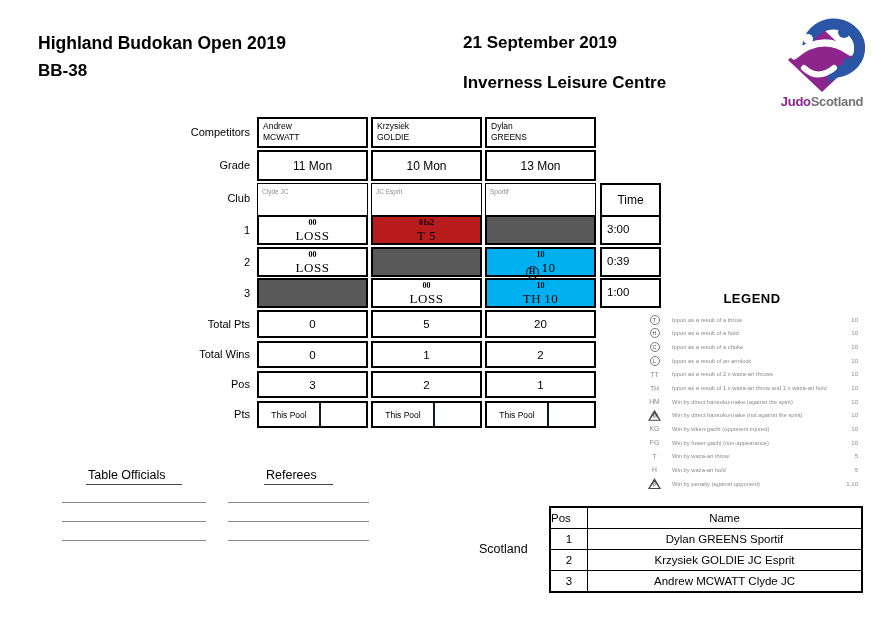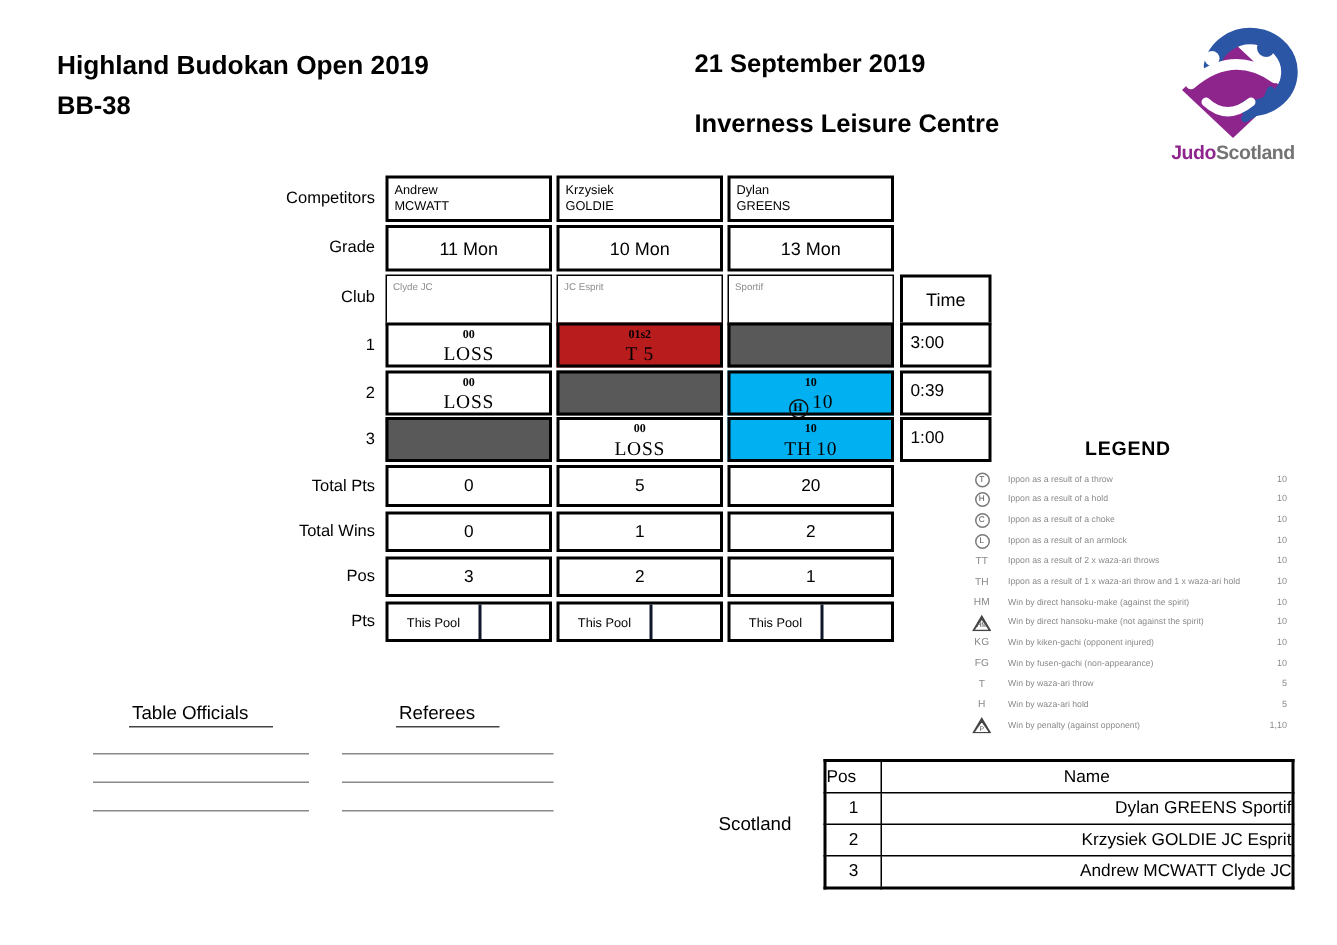--- a/index.html
+++ b/index.html
@@ -78,21 +78,21 @@
   
   .results-label { position:absolute; left:479px; top:542px; font-size:12.5px; }
   .results-table { position:absolute; left:549px; top:506px; border-collapse:collapse;
                    table-layout:fixed; width:314px; border:2px solid #000; }
   .results-table th, .results-table td { border:1px solid #000; height:20px; font-size:11.5px;
                    font-weight:normal; padding:0; }
   .rt-pos-col { width:36px; }
   .rt-pos-h   { text-align:left; padding-left:8px; }
   .rt-name-h  { text-align:center; }
   .rt-pos     { text-align:center; }
-  .rt-name    { text-align:right; padding-left:8px; }
+  .rt-name    { text-align:center; padding-left:8px; }
 </style>
 </head>
 <body>
 
 <div class="page">
 
   <div class="h-title">Highland Budokan Open 2019</div>
   <div class="h-code">BB-38</div>
   <div class="h-date">21 September 2019</div>
   <div class="h-venue">Inverness Leisure Centre</div>

